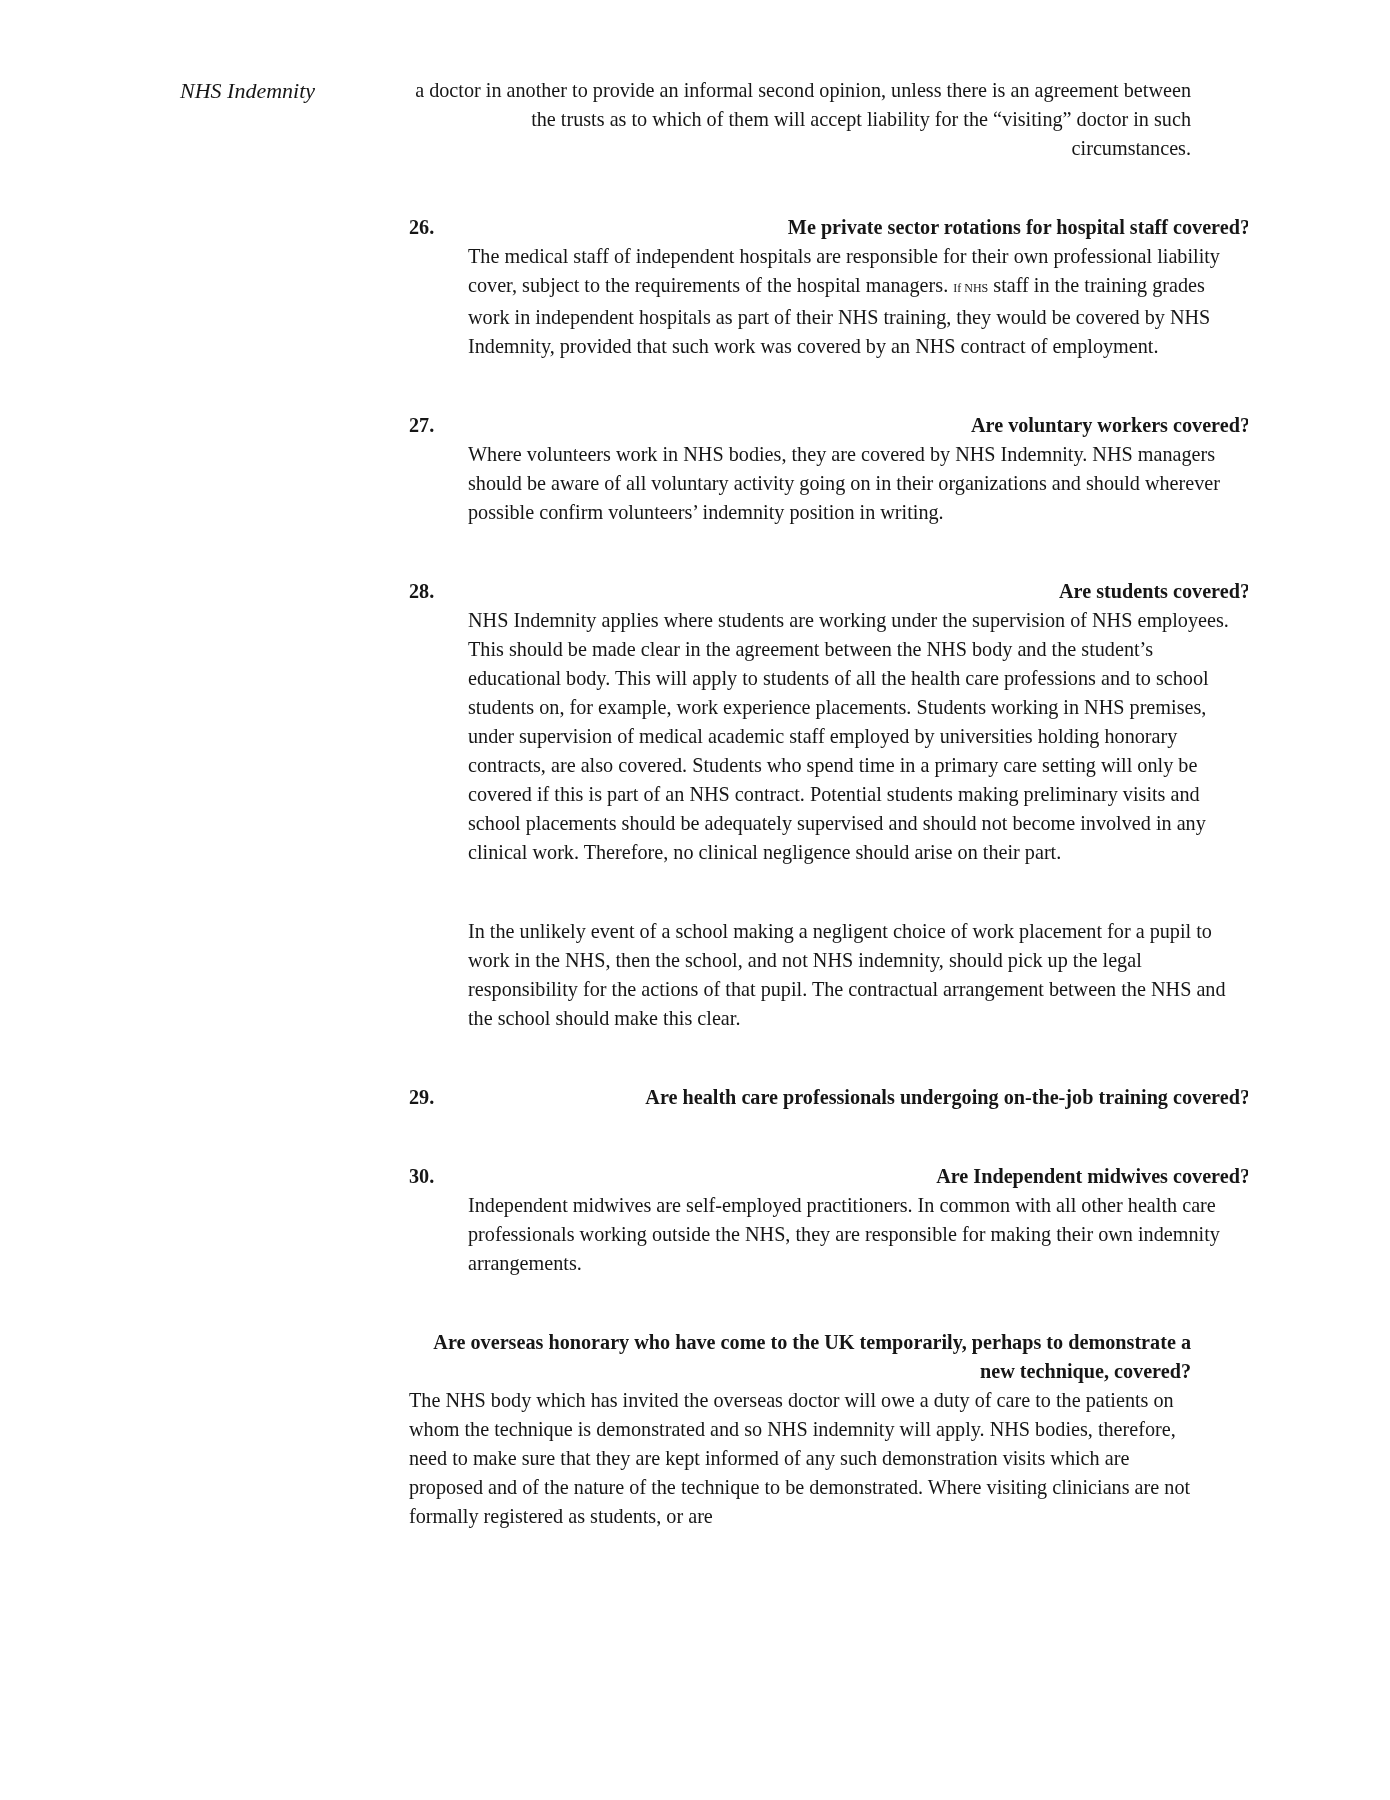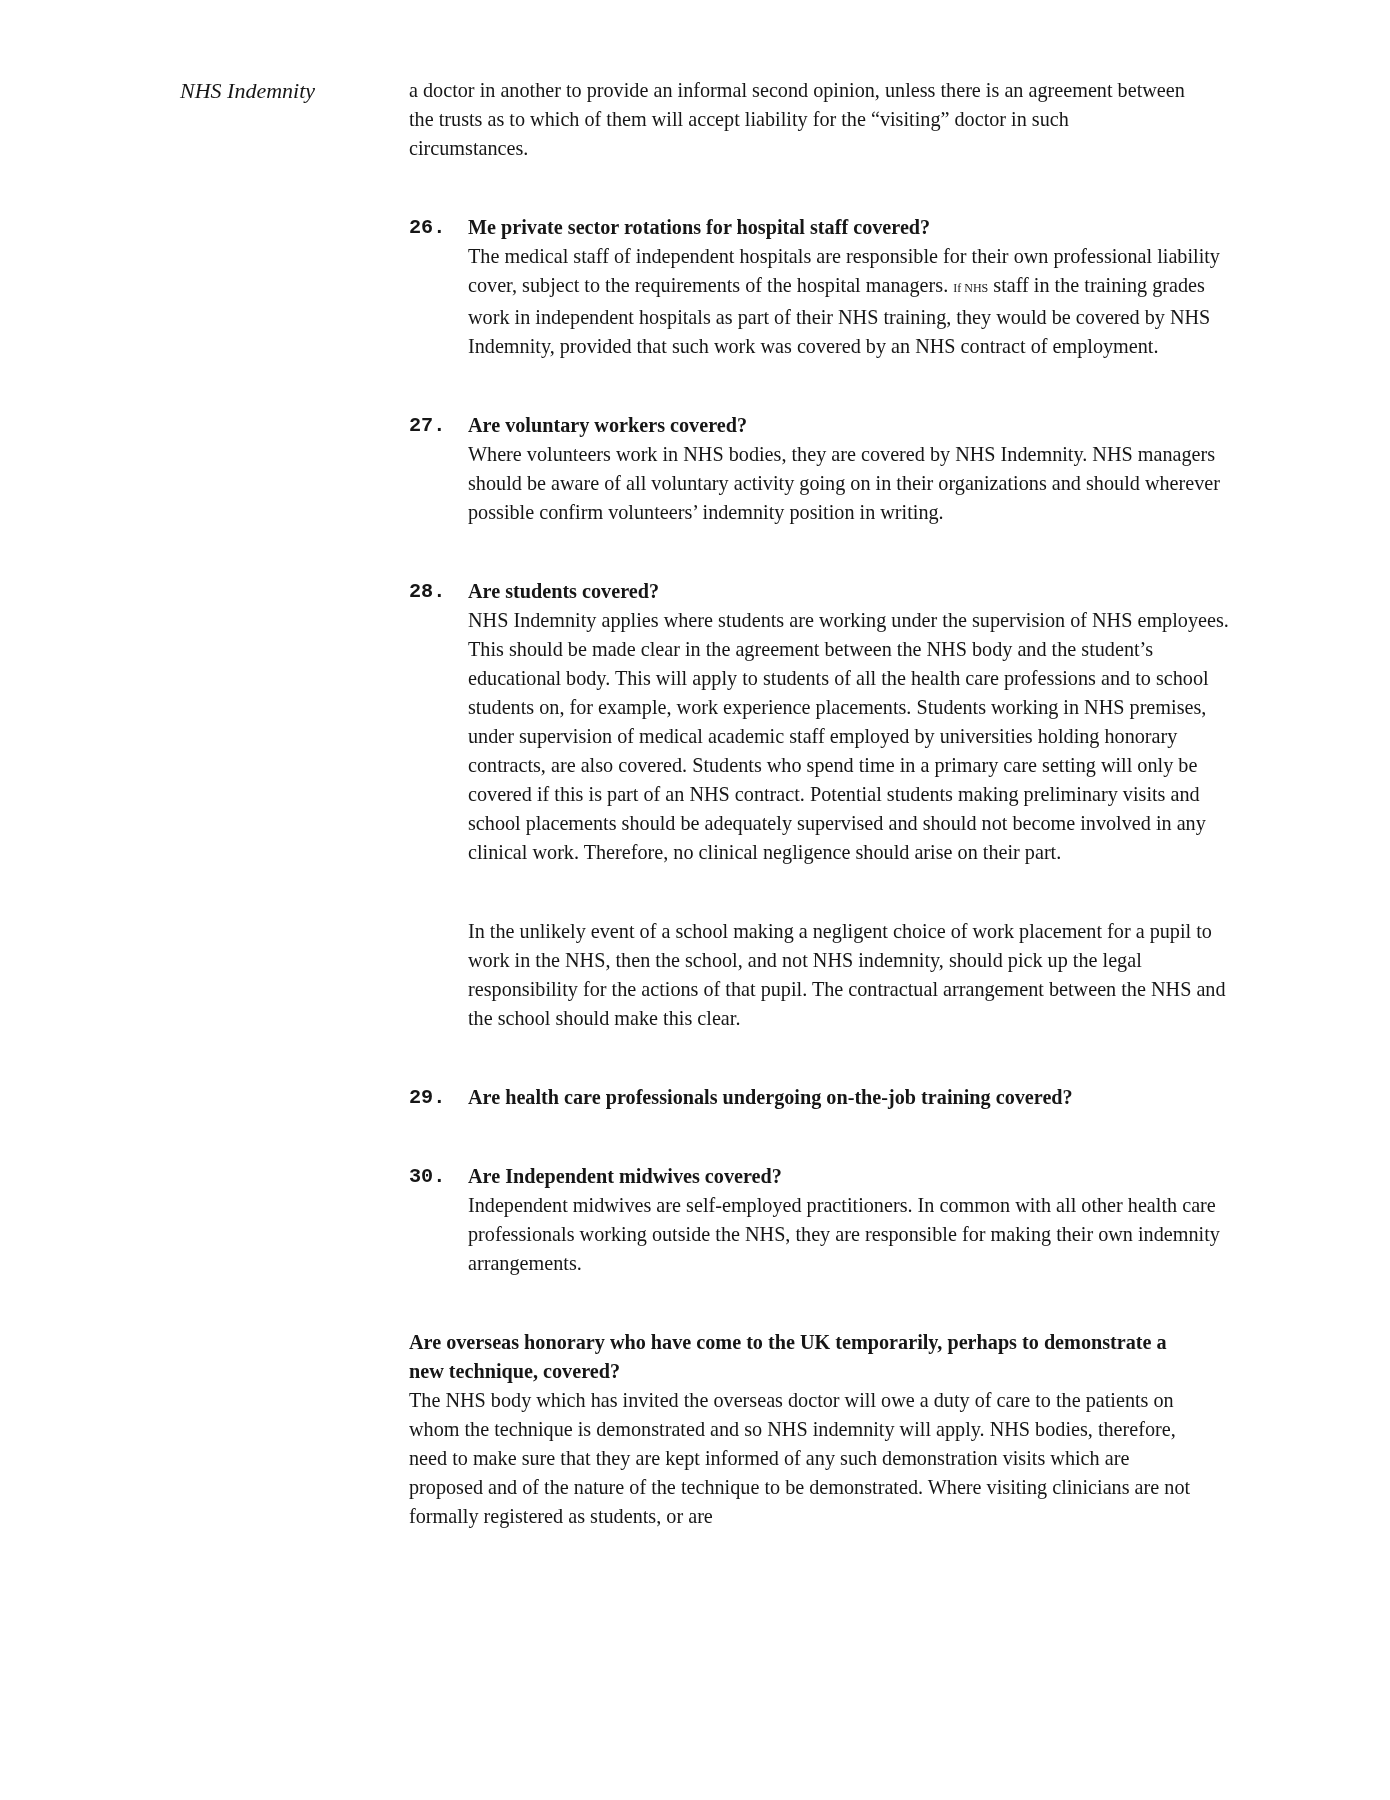--- a/index.html
+++ b/index.html
@@ -29,37 +29,38 @@
     position: absolute;
     left: 409px;
     top: 76px;
     width: 860px;
     font-size: 20.2px;
     line-height: 29px;
   }
   .intro {
     margin: 0 0 0 59px;
     width: 782px;
+    text-align: right;
   }
   .section {
     display: flex;
     margin-top: 50px;
   }
   .num {
     flex: none;
     width: 59px;
     font-weight: bold;
-    font-family: Liberation Mono, monospace;
   }
   .content {
     width: 782px;
   }
   .heading {
     font-weight: bold;
     margin: 0;
+    text-align: right;
   }
   p.para {
     margin: 0;
   }
   p.para + p.para {
     margin-top: 50px;
   }
   .small {
     font-size: 12px;
   }

